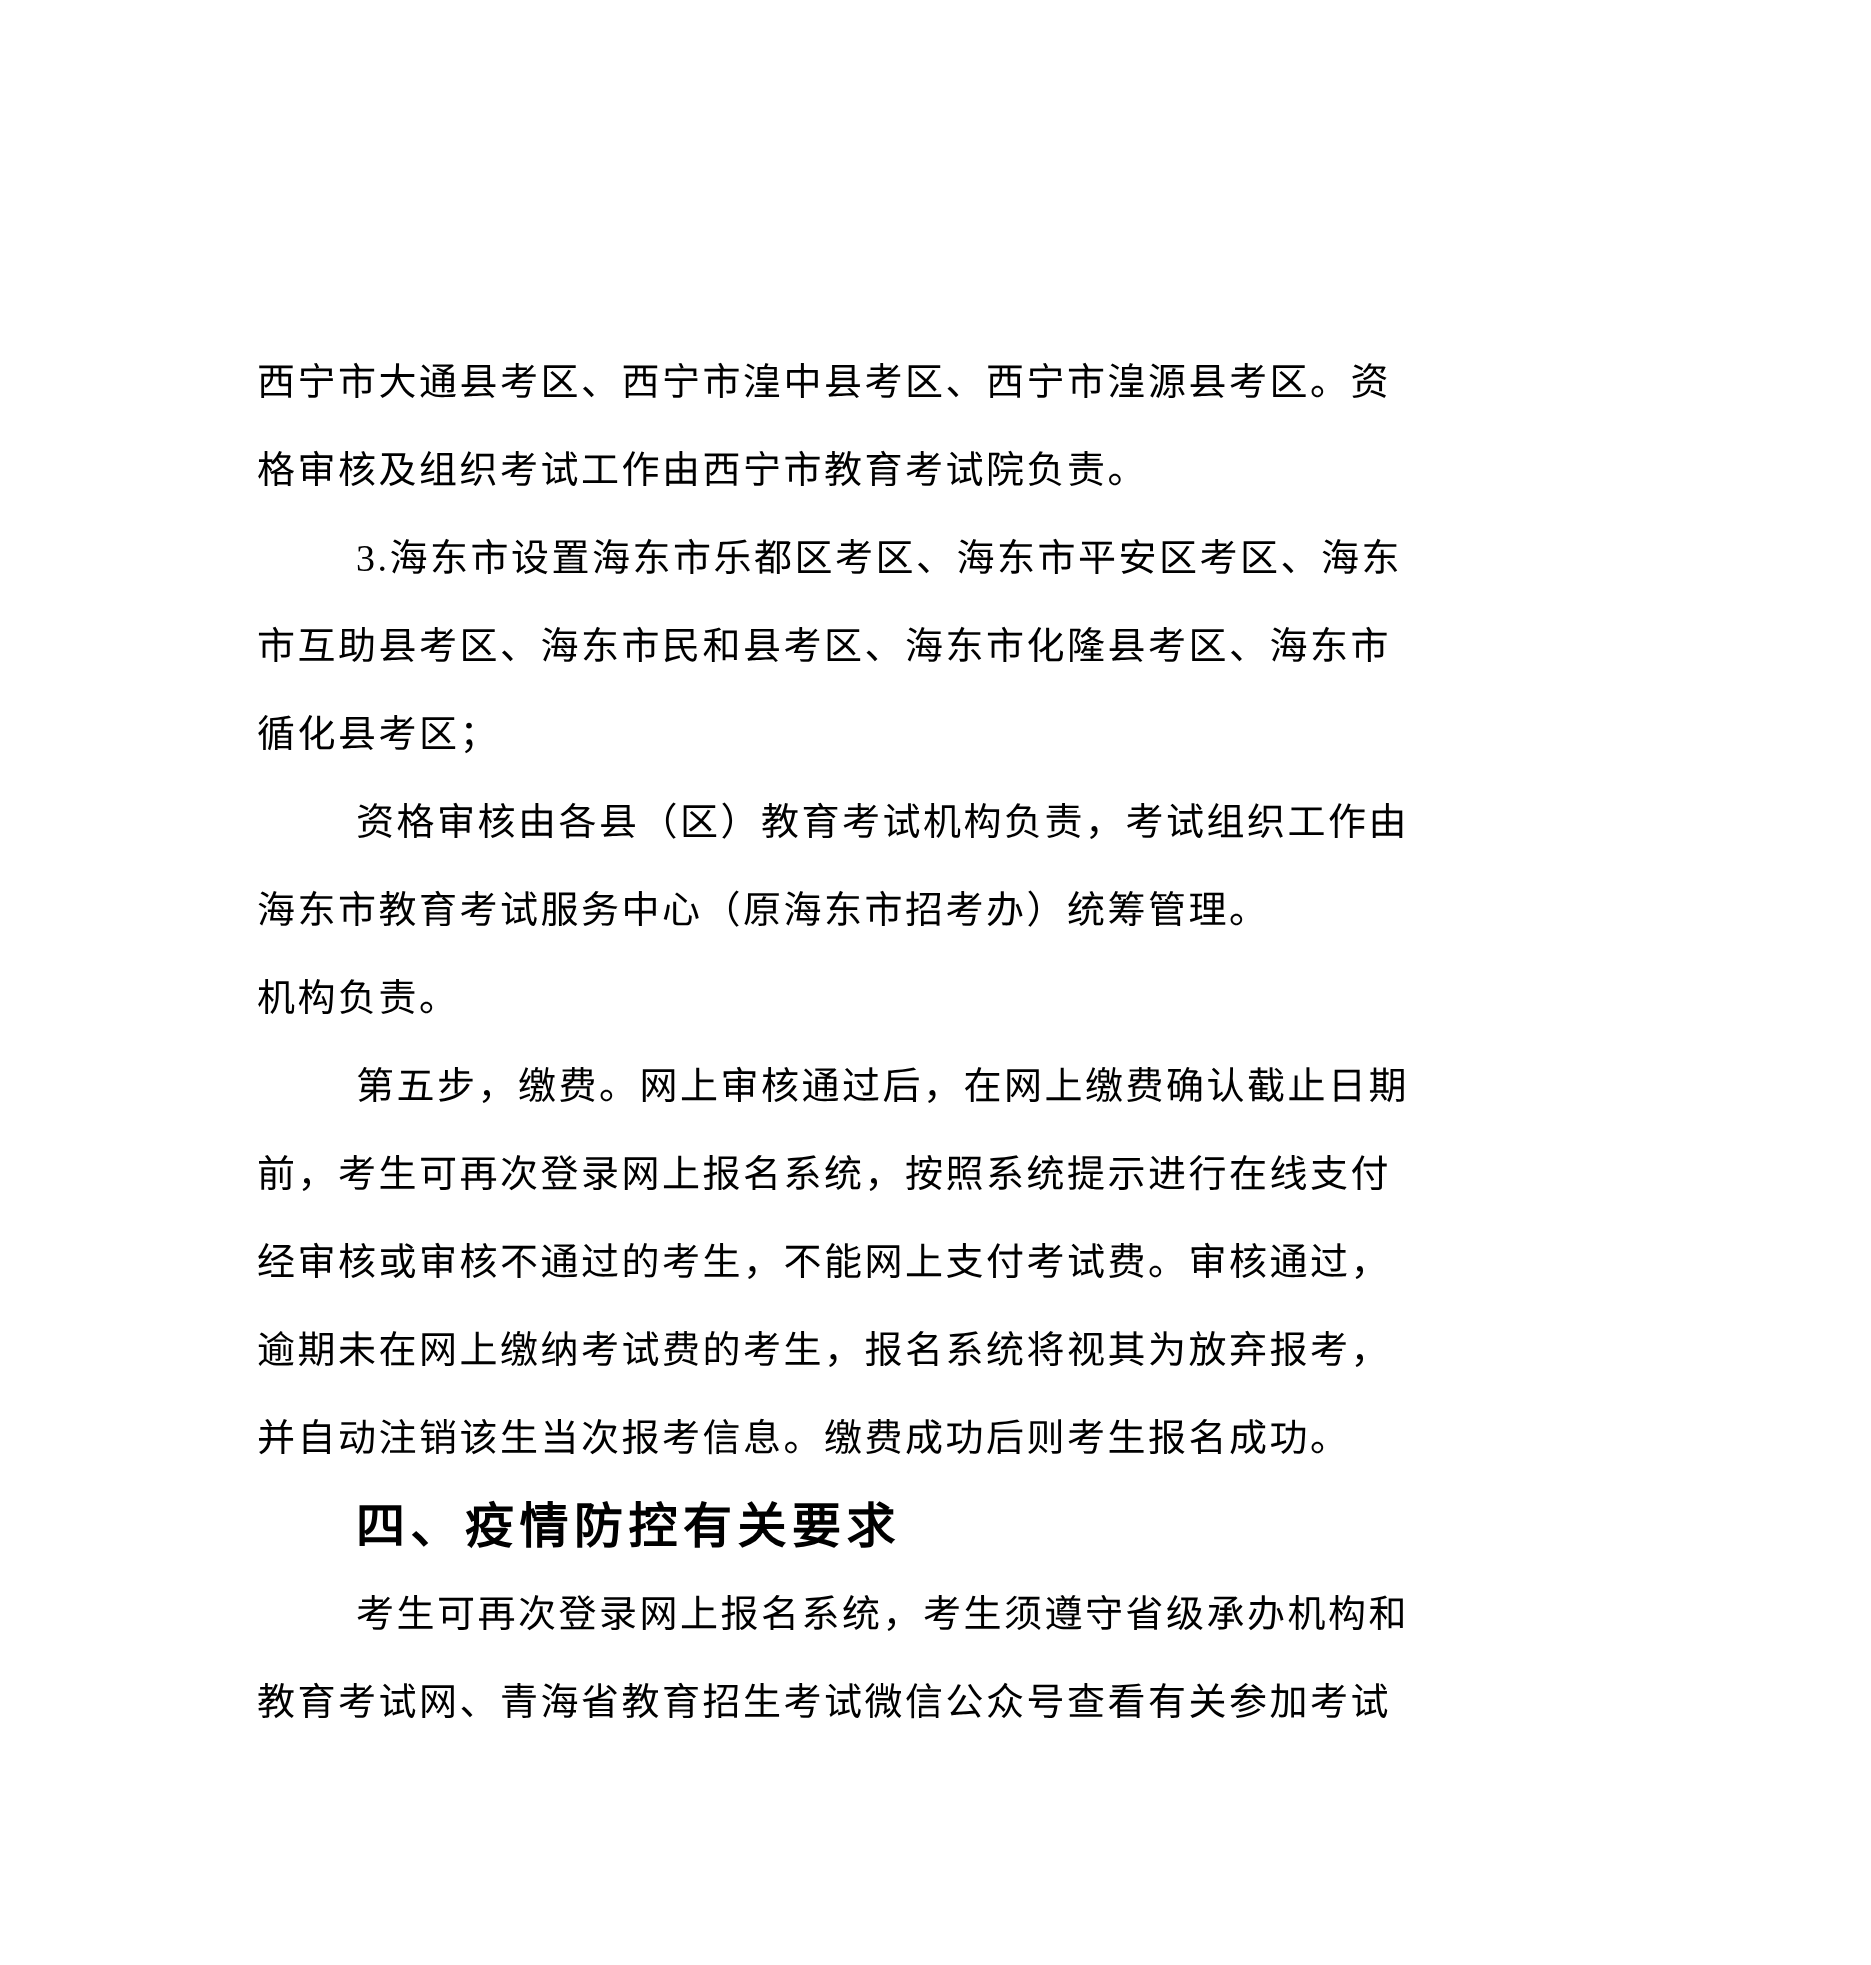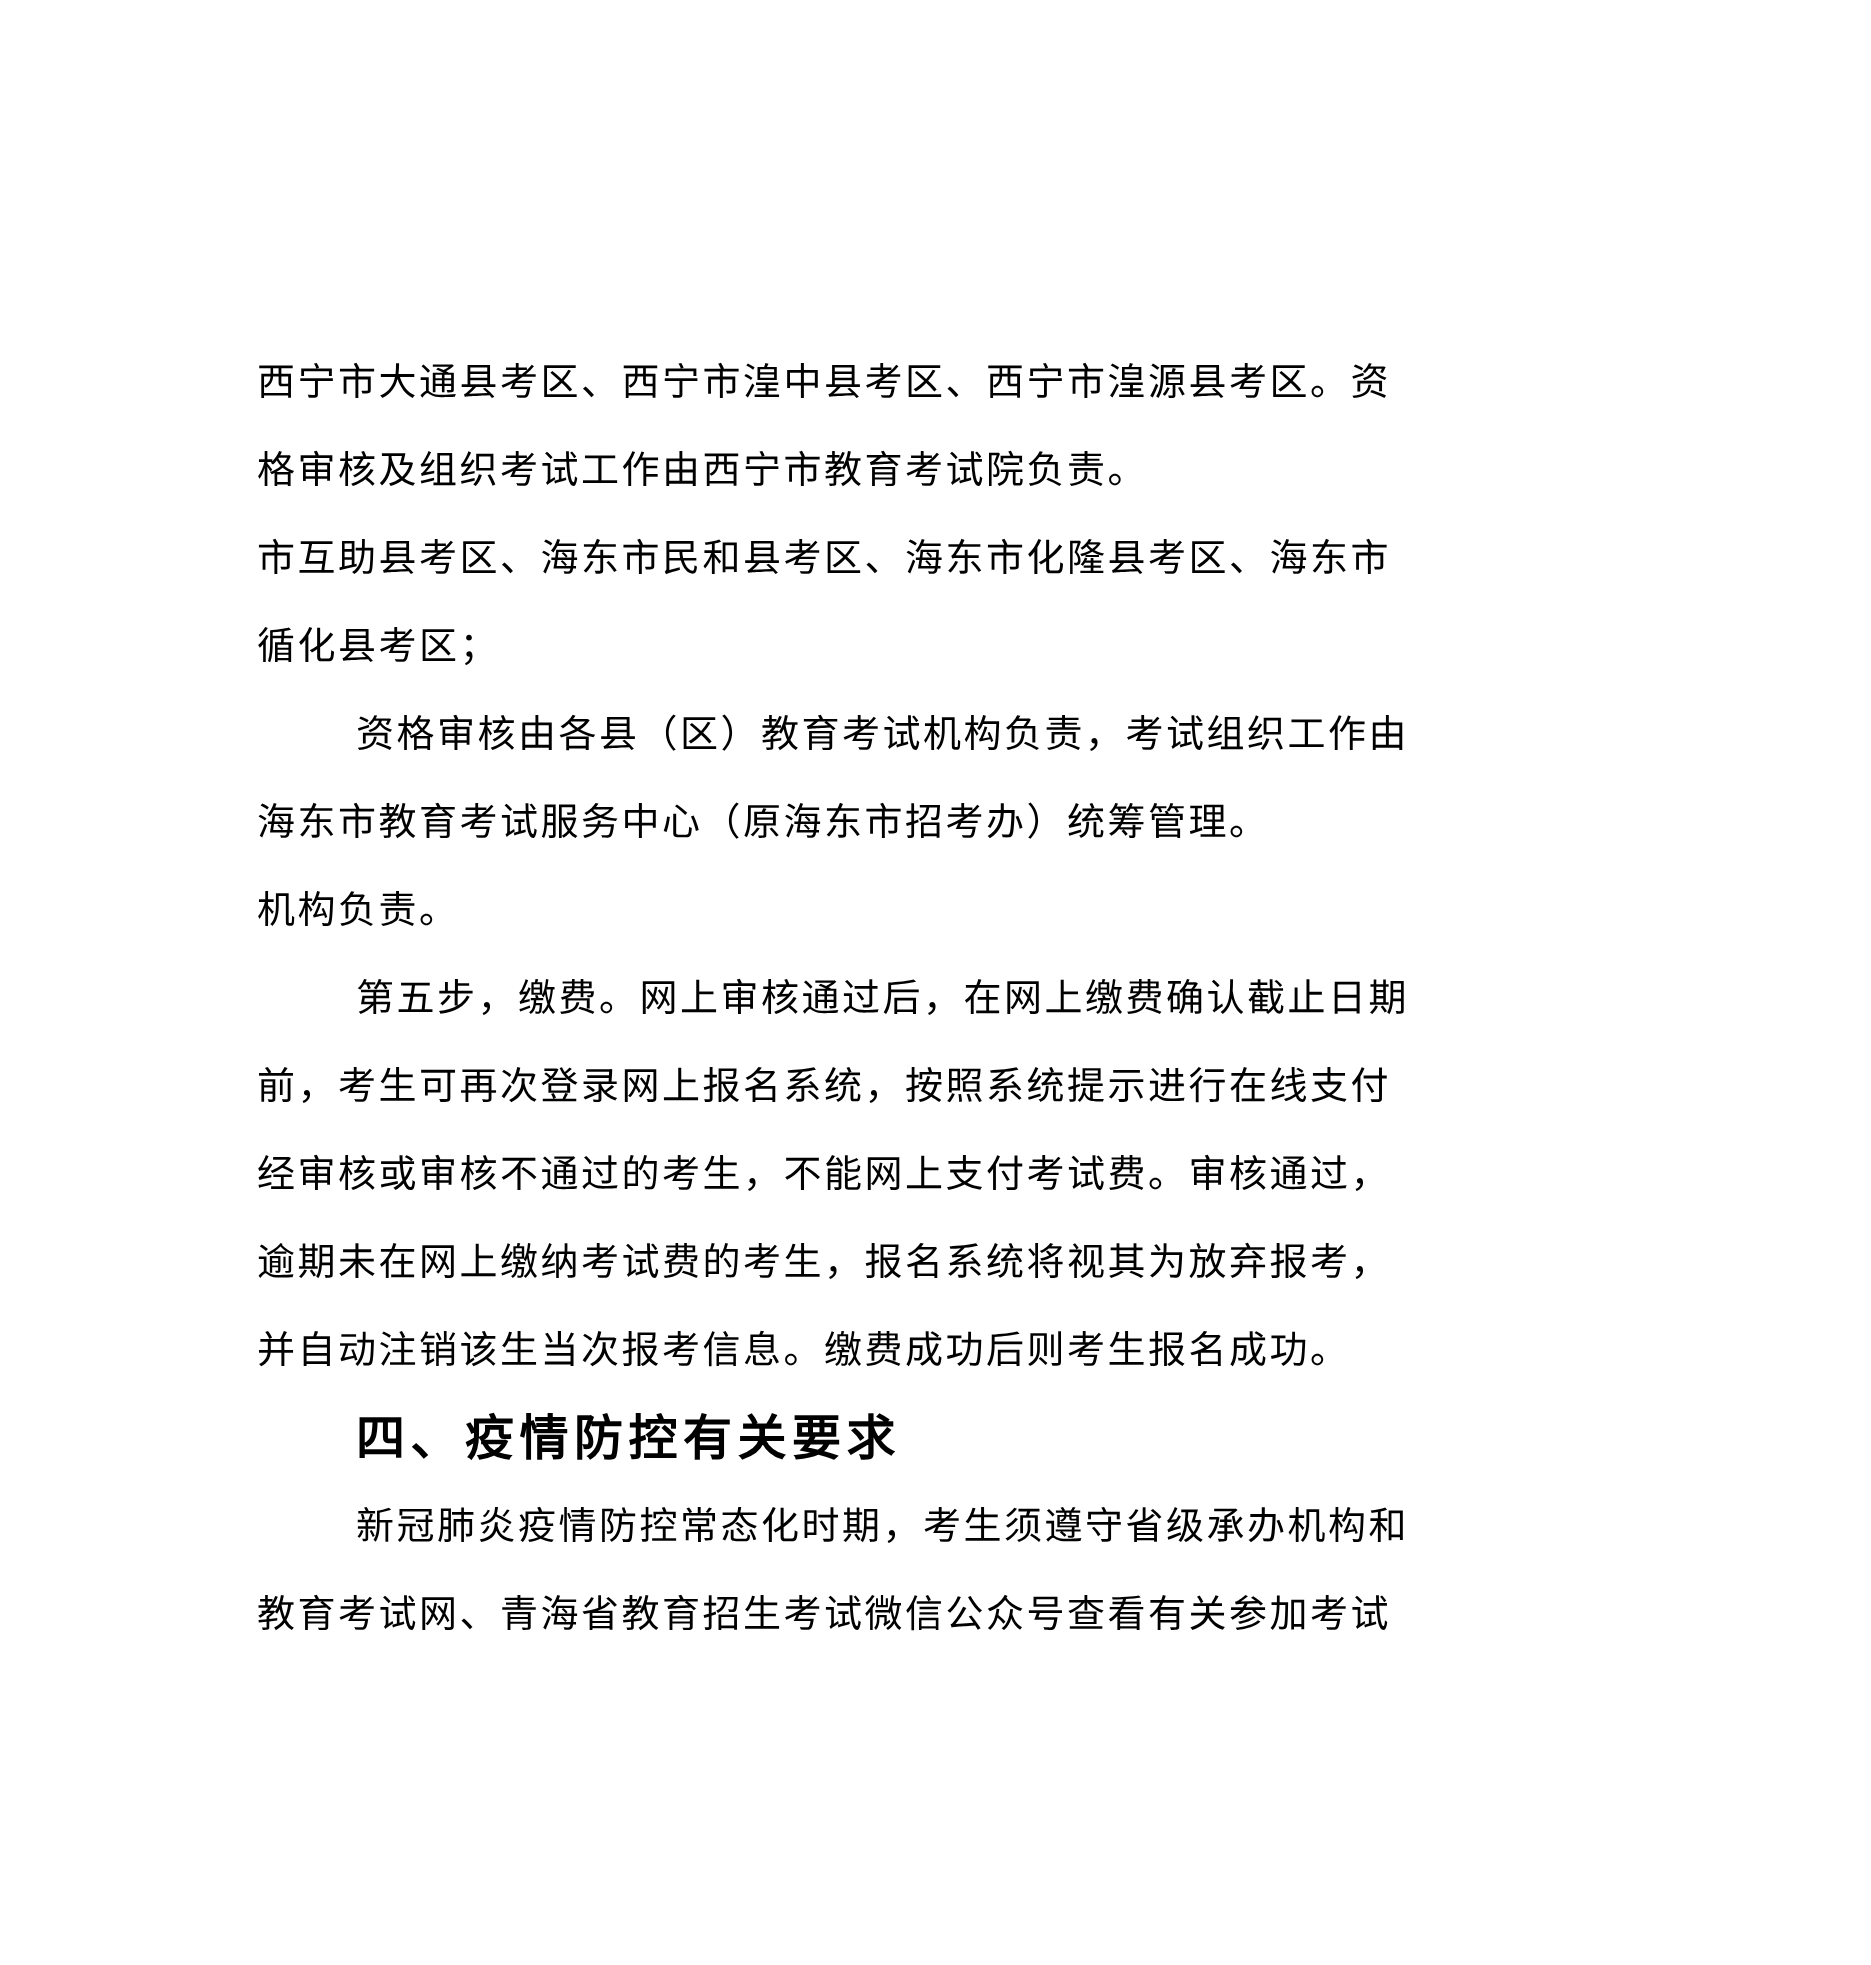--- a/index.html
+++ b/index.html
@@ -49,29 +49,30 @@
     letter-spacing: 5.5px;
   }
 </style>
 </head>
 <body>
 
 <div class="page">
   <main class="text-block" id="text-block">
       <div class="line">西宁市大通县考区、西宁市湟中县考区、西宁市湟源县考区。资</div>
       <div class="line">格审核及组织考试工作由西宁市教育考试院负责。</div>
+      <div class="line indent">3.海东市设置海东市乐都区考区、海东市平安区考区、海东</div>
       <div class="line">市互助县考区、海东市民和县考区、海东市化隆县考区、海东市</div>
       <div class="line">循化县考区；</div>
       <div class="line indent">资格审核由各县（区）教育考试机构负责，考试组织工作由</div>
       <div class="line">海东市教育考试服务中心（原海东市招考办）统筹管理。</div>
       <div class="line">机构负责。</div>
       <div class="line indent">第五步，缴费。网上审核通过后，在网上缴费确认截止日期</div>
       <div class="line">前，考生可再次登录网上报名系统，按照系统提示进行在线支付</div>
       <div class="line">经审核或审核不通过的考生，不能网上支付考试费。审核通过，</div>
       <div class="line">逾期未在网上缴纳考试费的考生，报名系统将视其为放弃报考，</div>
       <div class="line">并自动注销该生当次报考信息。缴费成功后则考生报名成功。</div>
       <div class="line indent heading">四、疫情防控有关要求</div>
-      <div class="line indent">新冠肺炎疫情防控常态化时期，考生须遵守省级承办机构和</div>
+      <div class="line indent">考生可再次登录网上报名系统，考生须遵守省级承办机构和</div>
       <div class="line">教育考试网、青海省教育招生考试微信公众号查看有关参加考试</div>
     </main>
 
 </div>
 
 
 </body></html>

